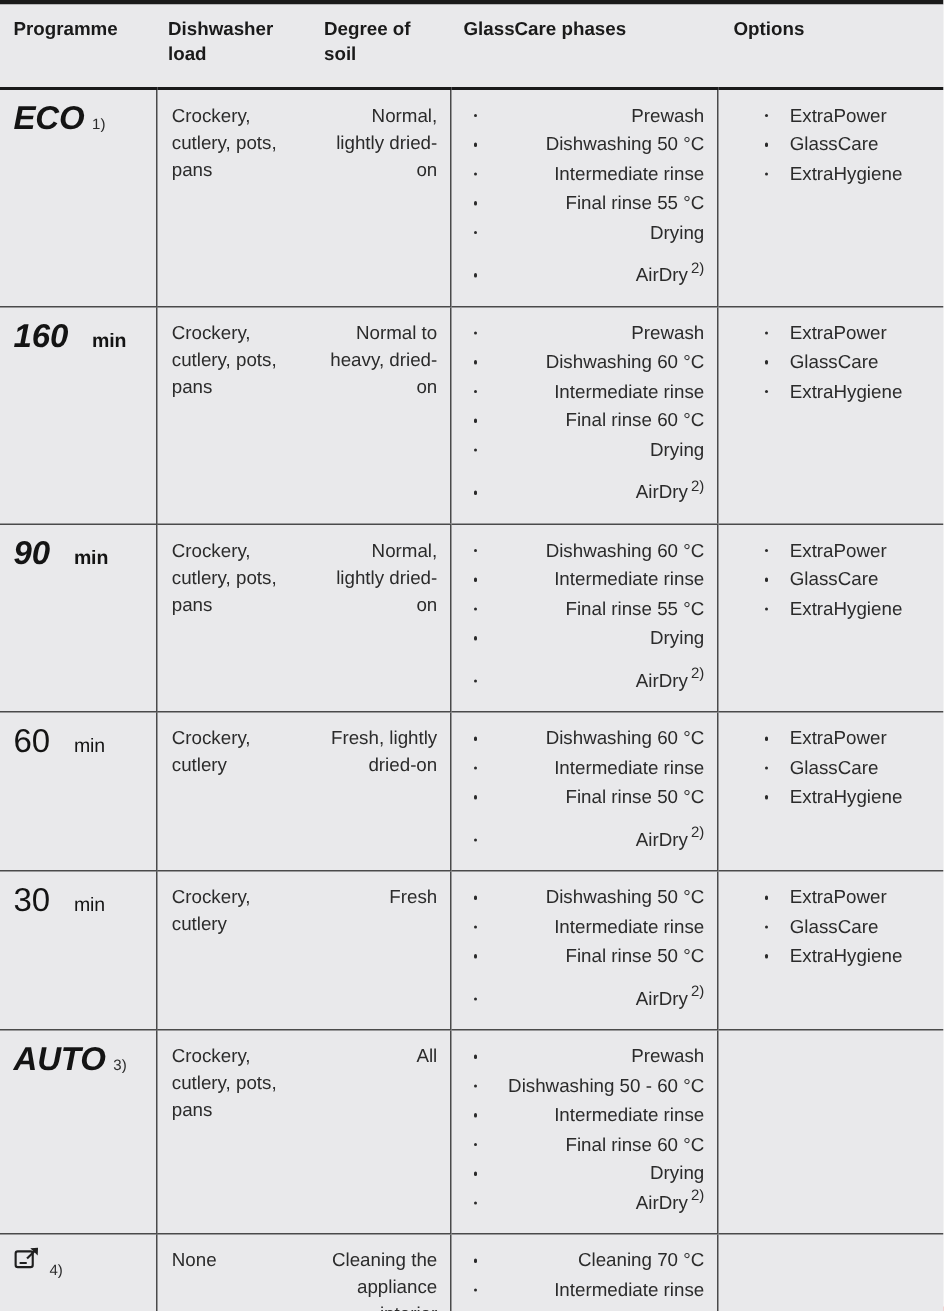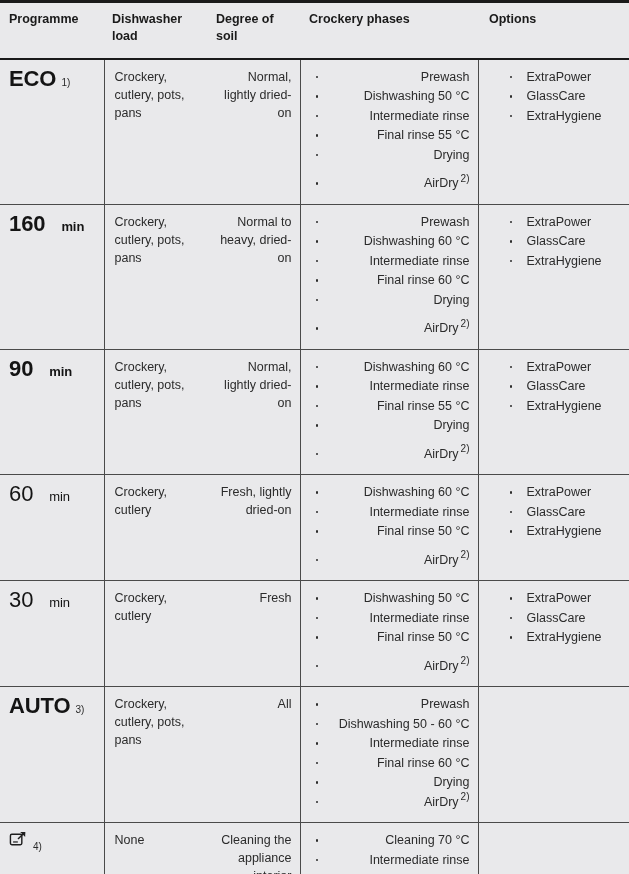--- a/index.html
+++ b/index.html
@@ -86,21 +86,21 @@
   
   .prog-name {
     display: inline;
     letter-spacing: -0.1px;
   }
   .prog-name .big {
     font-size: 22px;
     line-height: 1;
     color: #141414;
   }
-  .prog-name .big.bold { font-weight: bold; }
+  .prog-name .big.bold { font-weight: bold; font-style: italic; }
   .prog-name .big.light { font-weight: normal; }
   .prog-name .unit {
     font-size: 13px;
     font-weight: normal;
     color: #141414;
     margin-left: 16px;
   }
   .prog-name .unit.bold { font-weight: bold; }
   .sup {
     font-size: 10px;
@@ -162,21 +162,21 @@
         <col class="c-load">
         <col class="c-soil">
         <col class="c-phases">
         <col class="c-options">
     </colgroup>
     <thead>
       <tr>
         <th class="h-prog">Programme</th>
         <th class="h-load">Dishwasher load</th>
         <th class="h-soil">Degree of soil</th>
-        <th class="h-phases">Crockery phases</th>
+        <th class="h-phases">GlassCare phases</th>
         <th class="h-options">Options</th>
       </tr>
     </thead>
     <tbody id="tbody">
         <tr>
           <td class="cell-prog">
             <span class="prog-row-inner">
               <span class="prog-name"><span class="big bold">ECO</span></span>
               <span class="sup">1)</span>
             </span>

